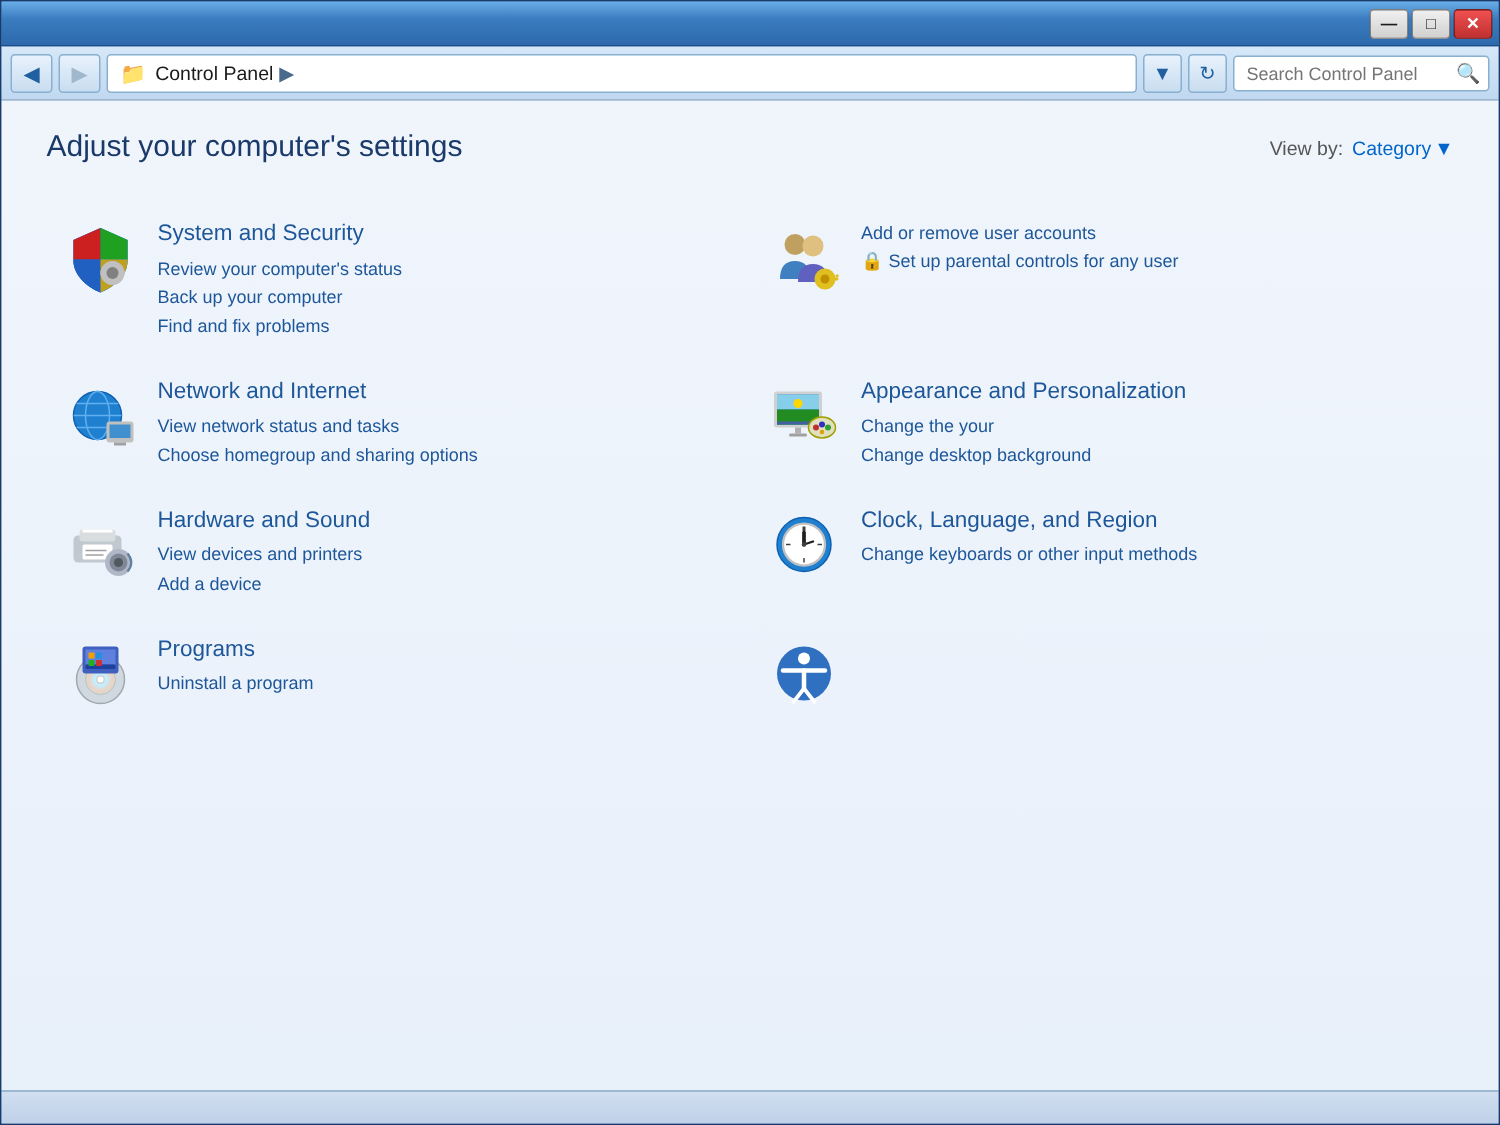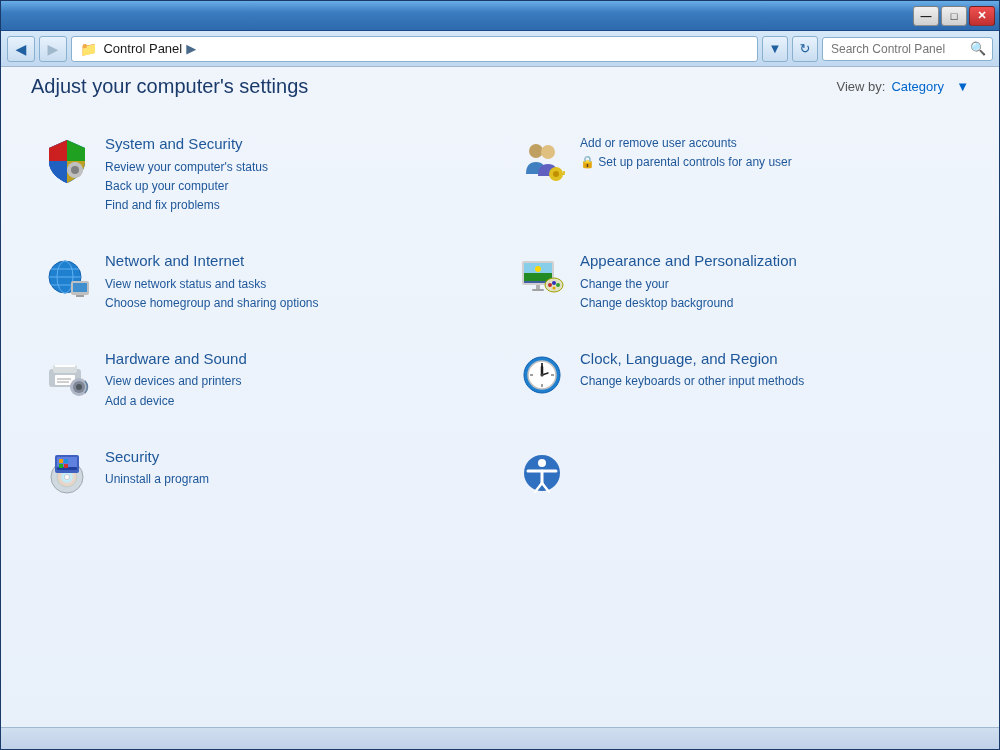--- a/index.html
+++ b/index.html
@@ -116,21 +116,21 @@
       justify-content: center;
       font-size: 13px;
       color: #2060a0;
     }
 
     
     .content-area {
       flex: 1;
       background: linear-gradient(to bottom, #f0f5fc 0%, #e8f0fa 100%);
       overflow-y: auto;
-      padding: 8px 30px;
+      padding: 20px 30px;
     }
 
     .page-header {
       display: flex;
       justify-content: space-between;
       align-items: center;
       margin-bottom: 24px;
     }
 
     .page-title {
@@ -147,28 +147,28 @@
       color: #444;
     }
 
     .view-by-label { color: #555; }
 
     .view-by-value {
       color: #0066cc;
       cursor: pointer;
       display: flex;
       align-items: center;
-      gap: 12px;
+      gap: 2px;
     }
 
     
     .categories-grid {
       display: grid;
       grid-template-columns: 1fr 1fr;
-      gap: 12px;
+      gap: 0;
     }
 
     .category-item {
       display: flex;
       align-items: flex-start;
       padding: 12px 10px;
       gap: 12px;
     }
 
     .category-icon {
@@ -473,21 +473,21 @@
             <rect x="14" y="8" width="20" height="10" fill="#6080e0"></rect>
             <rect x="14" y="18" width="20" height="3" rx="1" fill="#2040a0"></rect>
 
             <rect x="16" y="10" width="4" height="4" fill="#f0a000" rx="0.5"></rect>
             <rect x="21" y="10" width="4" height="4" fill="#2090e0" rx="0.5"></rect>
             <rect x="16" y="15" width="4" height="4" fill="#20b020" rx="0.5"></rect>
             <rect x="21" y="15" width="4" height="4" fill="#d03030" rx="0.5"></rect>
           </svg>
         </div>
         <div class="category-text">
-          <div class="category-title">Security</div>
+          <div class="category-title">Programs</div>
           <a class="category-link">Uninstall a program</a>
         </div>
       </div>
 
       <div class="category-item">
         <div class="category-icon">
           <svg class="icon-svg" viewBox="0 0 48 48" xmlns="http://www.w3.org/2000/svg">
 
             <circle cx="24" cy="24" r="18" fill="#3070c0"></circle>
 

